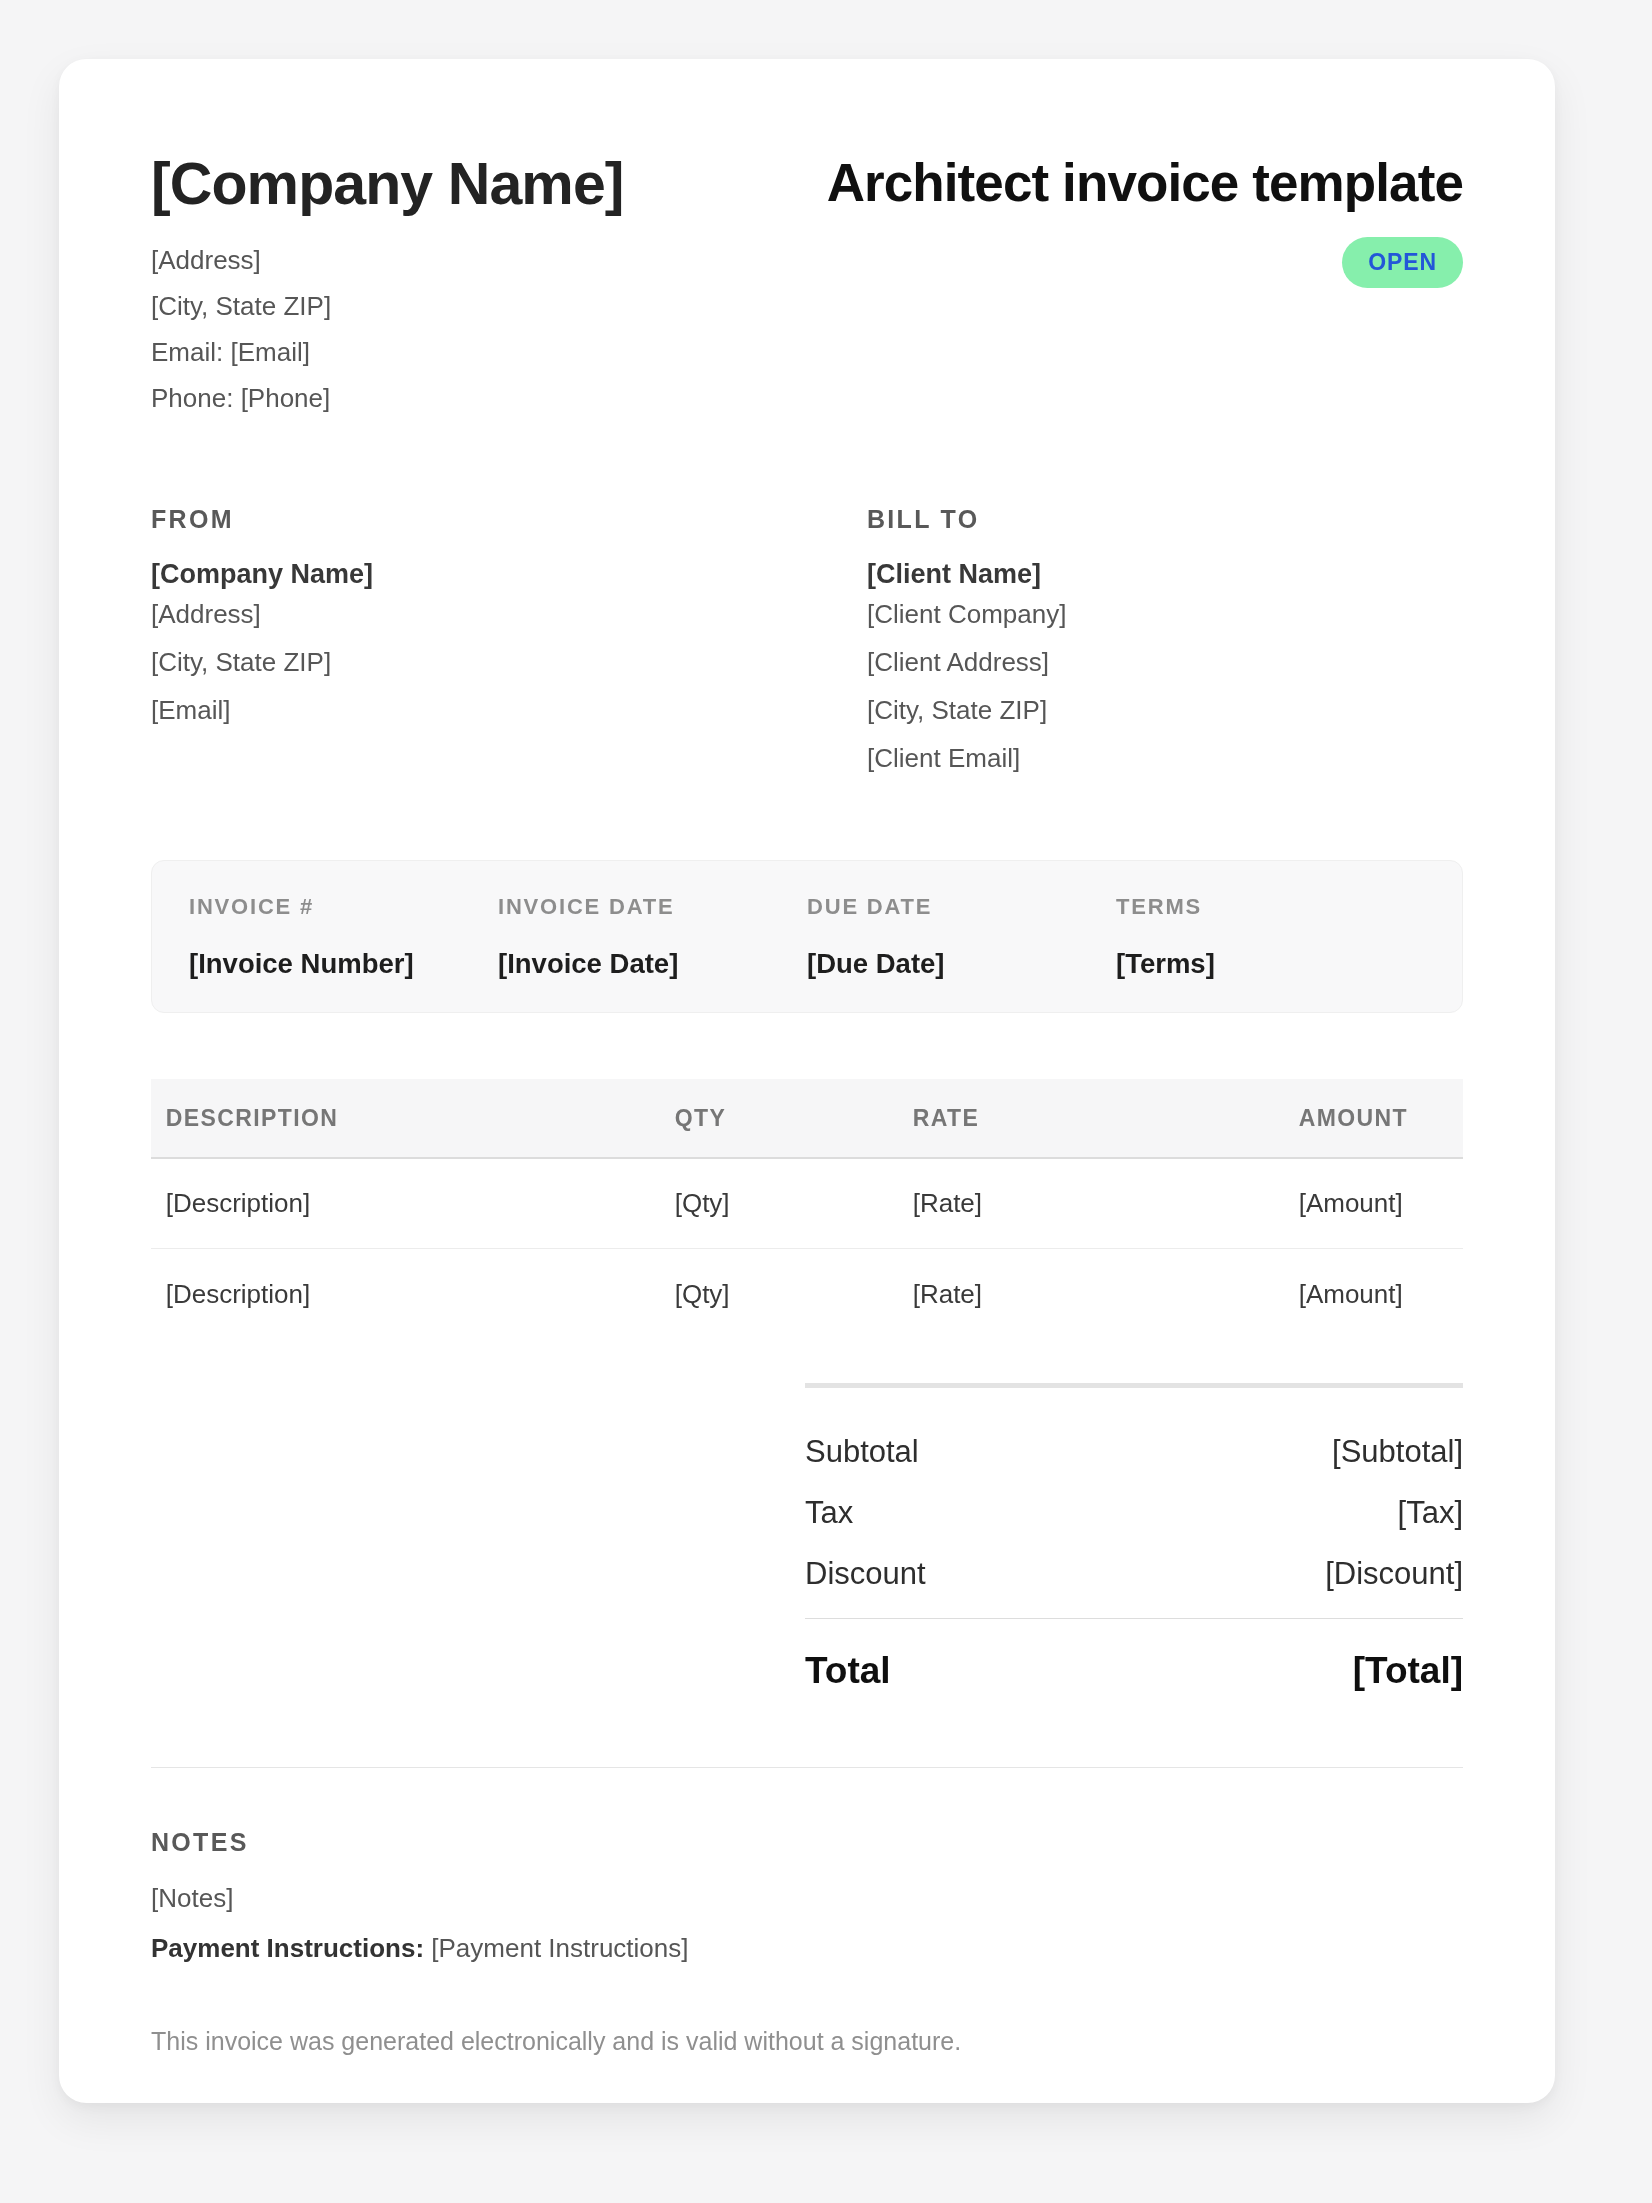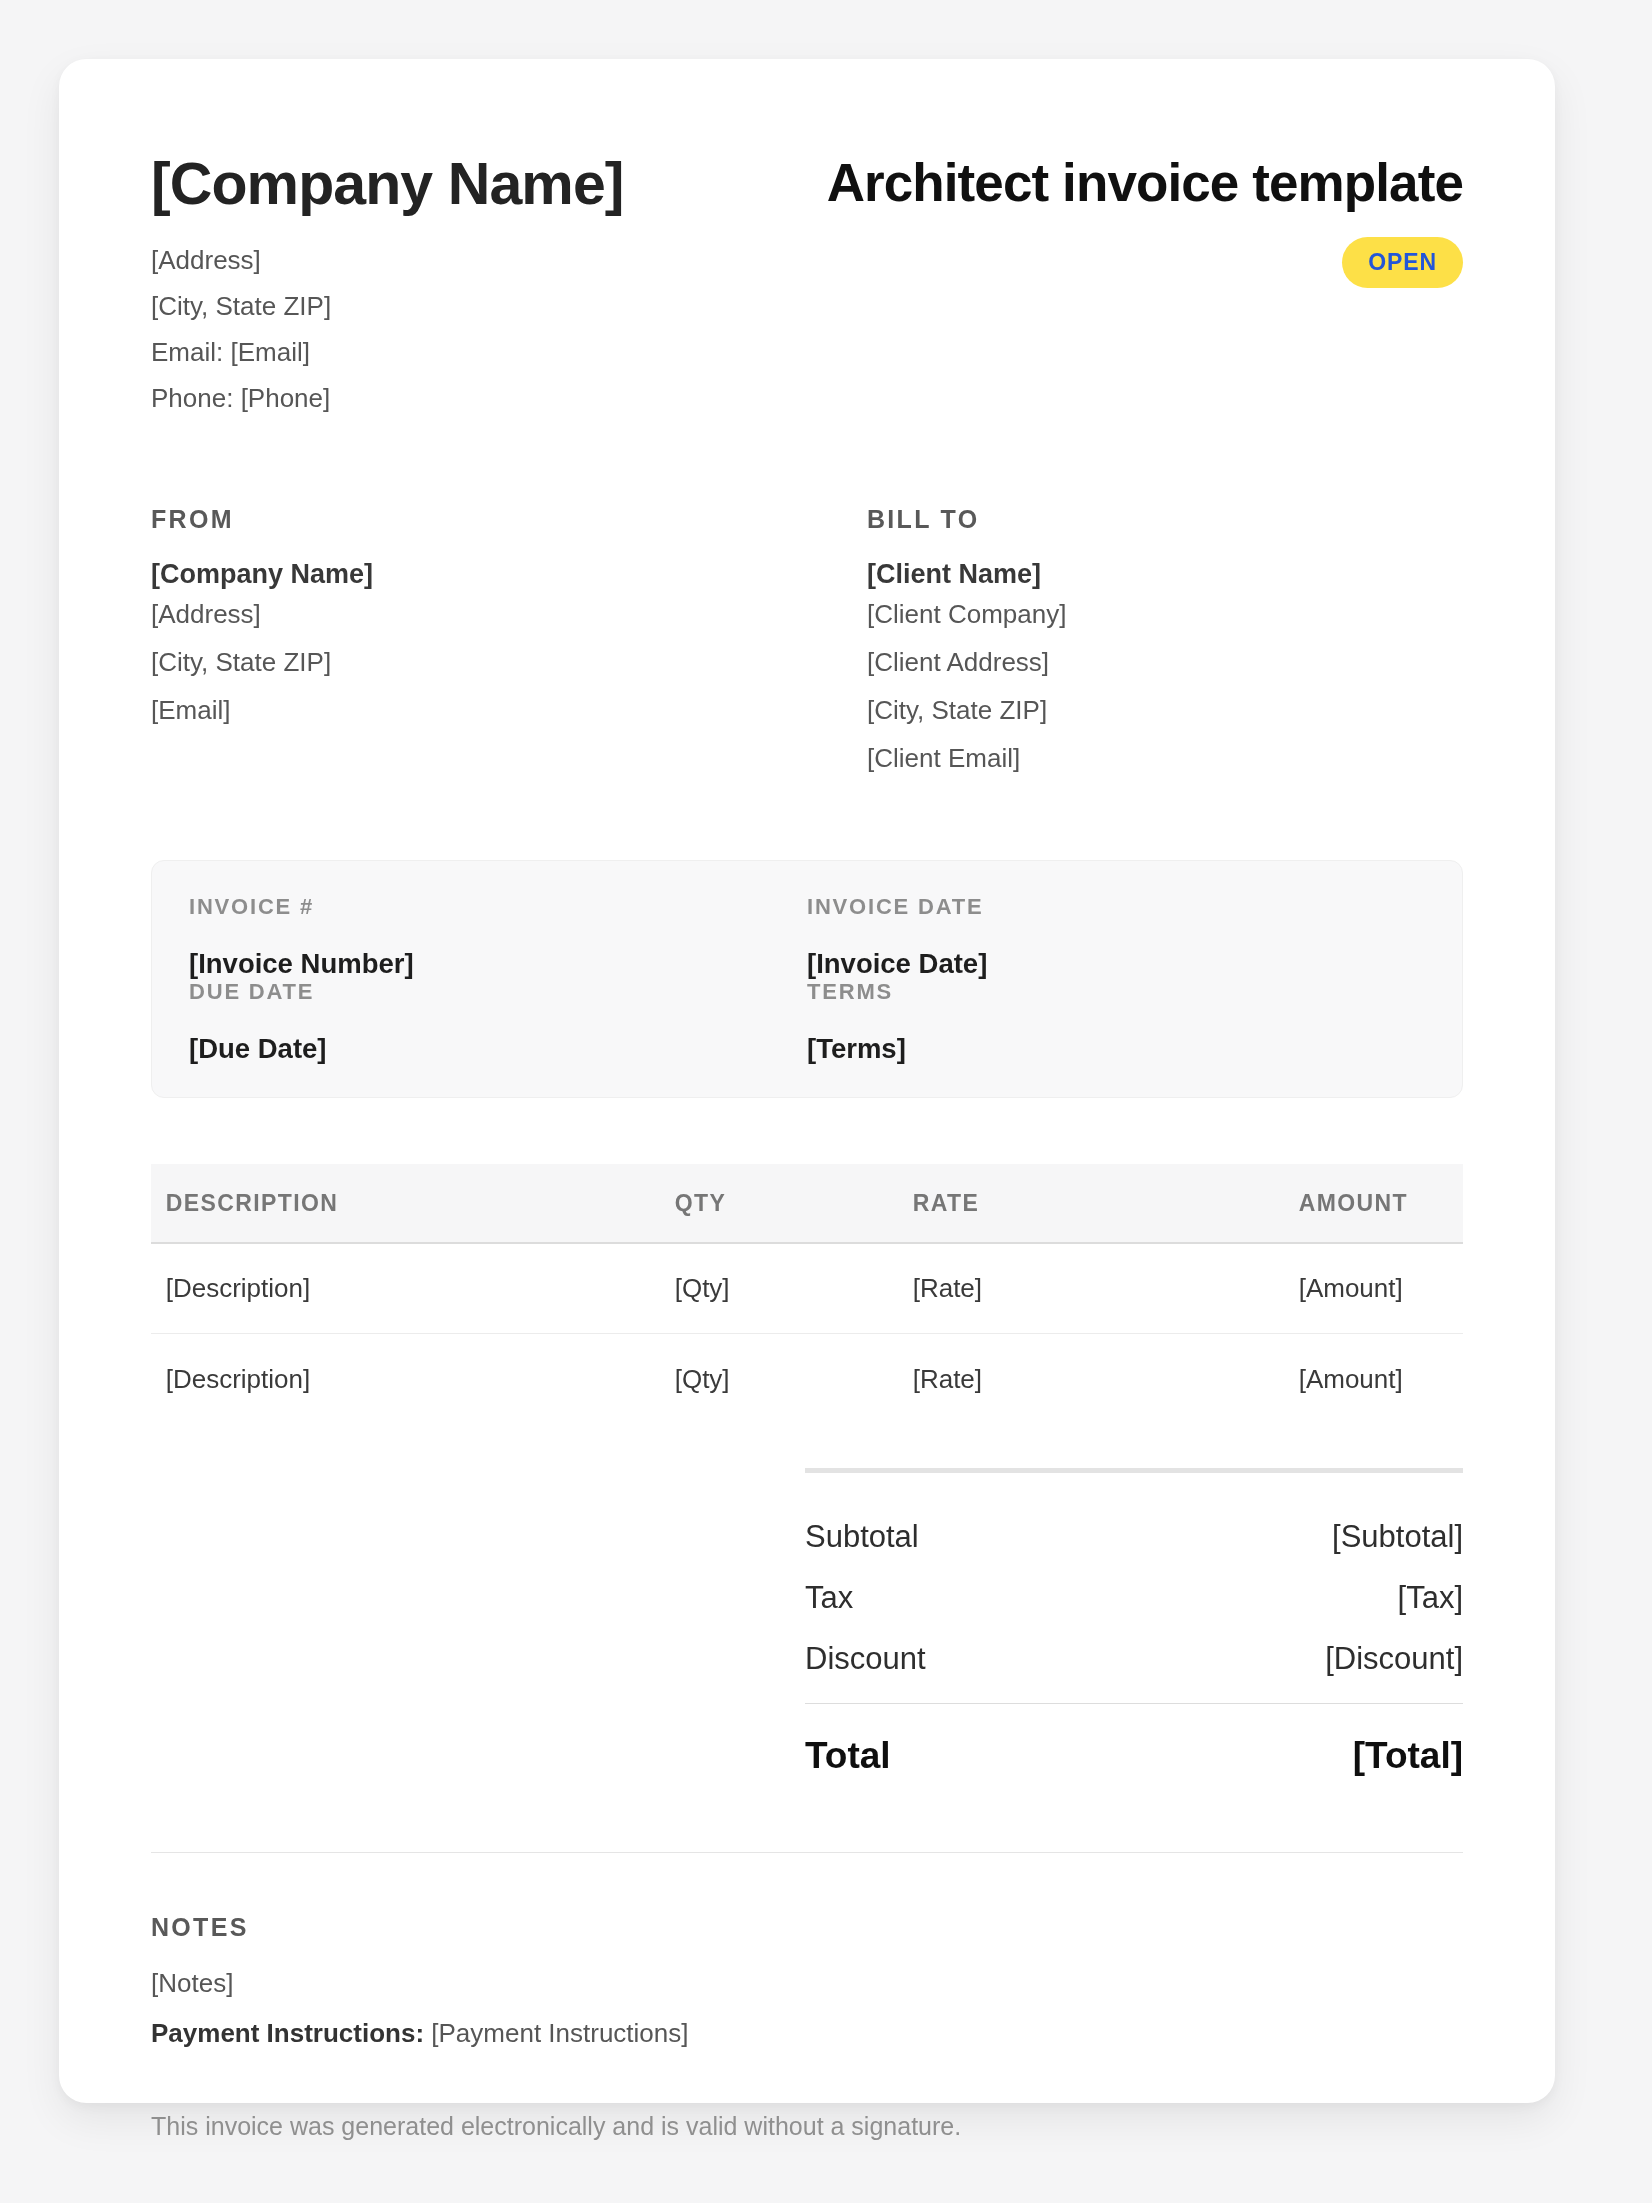--- a/index.html
+++ b/index.html
@@ -33,21 +33,21 @@
   .company-lines div { font-size: 26px; line-height: 46px; color: #565656; }
   .header-right { text-align: right; }
   .doc-title {
     margin: 0;
     font-size: 53px; line-height: 64px;
     font-weight: bold; color: #101010; letter-spacing: -0.9px;
   }
   .badge {
     display: inline-block;
     margin-top: 22px;
-    background: #fde047;
+    background: #86efac;
     color: #2356d8;
     font-size: 23px; font-weight: bold; letter-spacing: 0.9px;
     padding: 12px 26px;
     border-radius: 27.5px;
   }
 
   
   .parties {
     margin-top: 83px;
     display: grid;
@@ -61,21 +61,21 @@
   .party-line { font-size: 26px; color: #565656; line-height: 48px; }
 
   
   .meta-box {
     margin-top: 78px;
     background: #f8f8f9;
     border: 1.8px solid #efefef;
     border-radius: 13px;
     padding: 33px 37px;
     display: grid;
-    grid-template-columns: repeat(2, 1fr);
+    grid-template-columns: repeat(4, 1fr);
   }
   .meta-label { font-size: 22px; font-weight: bold; color: #8d8d8d; letter-spacing: 1.8px; line-height: 26px; }
   .meta-value { margin-top: 28px; font-size: 27.5px; font-weight: bold; color: #1e1e1e; line-height: 31px; }
 
   
   .items { margin-top: 66px; }
   .tr {
     display: grid;
     grid-template-columns: 509px 238px 386px 1fr;
     align-items: center;

